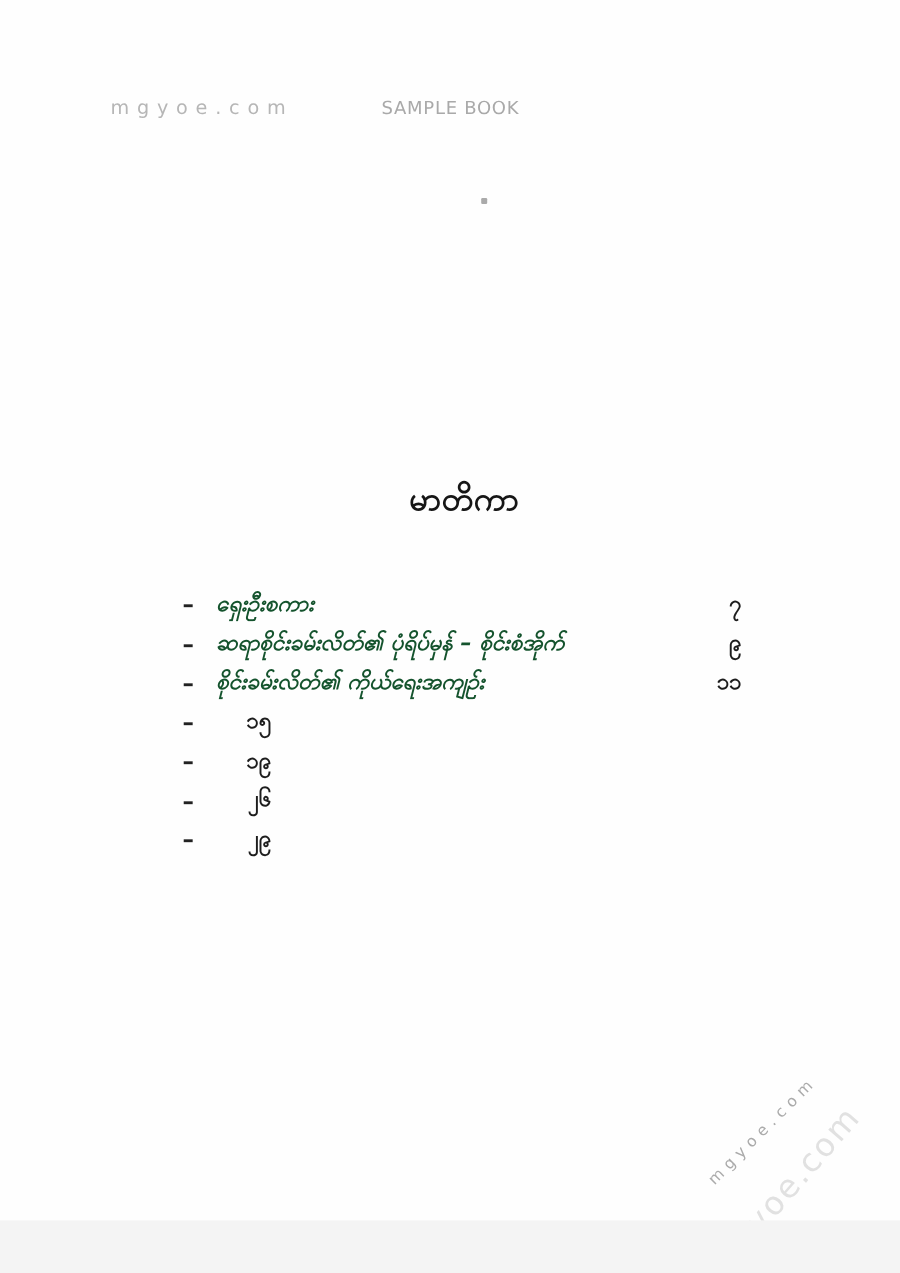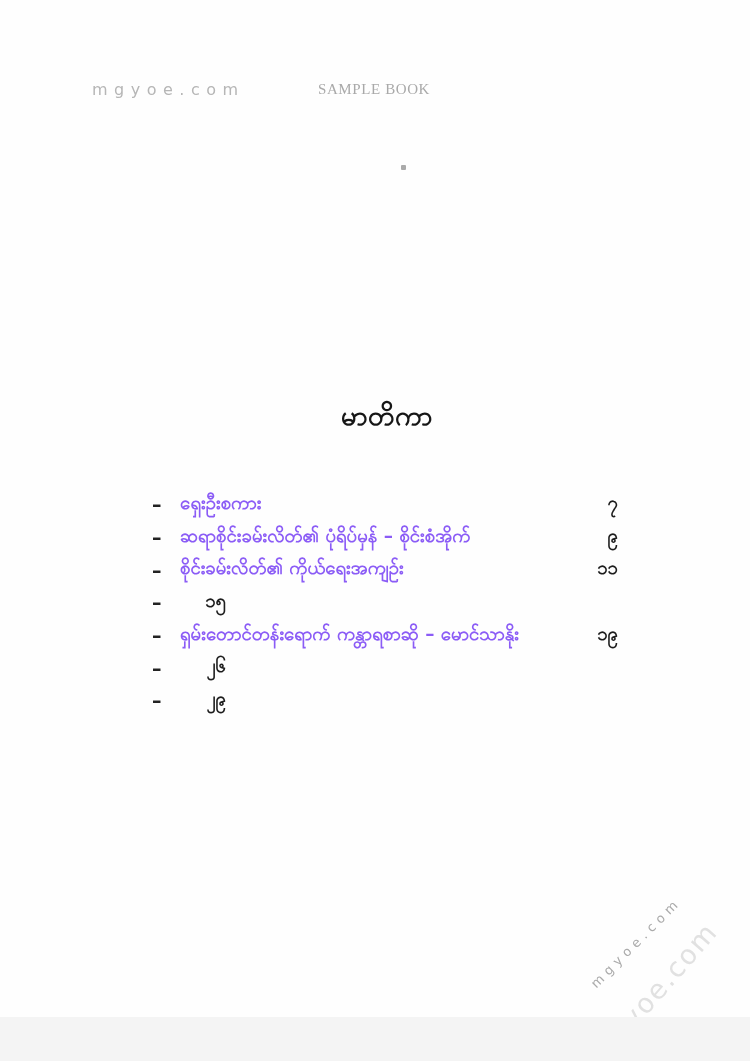--- a/index.html
+++ b/index.html
@@ -20,21 +20,20 @@
     position:absolute;left:92px;top:80px;
     font-size:16px;letter-spacing:6.5px;
     color:#b6b6b6;font-weight:400;
     white-space:nowrap;
   }
   .wm-sample{
     position:absolute;left:318px;top:81px;
     font-size:15px;letter-spacing:0.6px;
     color:#a9a9a9;font-weight:400;
     white-space:nowrap;
-    font-family:Liberation Serif, serif;
   }
   
   .speck{
     position:absolute;left:401px;top:165px;
     width:5px;height:5px;background:#8d8d8d;
     opacity:.75;border-radius:1px;
   }
   
   .doc-title{
     position:absolute;left:0;top:398px;width:750px;
@@ -53,22 +52,22 @@
     height:32.7px;
     color:#1d1d1d;
   }
   .toc-bullet{
     width:28px;flex:0 0 28px;
     font-size:19px;font-weight:700;color:#222;
   }
   .toc-label{
     flex:1 1 auto;
     font-size:18.5px;font-weight:600;
-    color:#8b5cf6;
-    white-space:nowrap;overflow:hidden;
+    color:#14532d;
+    white-space:nowrap;overflow:hidden;font-style:italic;
   }
   .toc-page{
     flex:0 0 46px;width:46px;text-align:right;
     font-size:18.5px;font-weight:600;color:#1d1d1d;
   }
   
   .wm-diag-small{
     position:absolute;left:593px;top:978px;
     font-size:13px;letter-spacing:5px;
     color:#ababab;white-space:nowrap;
@@ -112,21 +111,20 @@
       <span class="toc-bullet">–</span>
       <span class="toc-label">စိုင်းခမ်းလိတ်၏ ကိုယ်ရေးအကျဉ်း</span>
       <span class="toc-page">၁၁</span>
     </div>
       <div class="toc-row">
       <span class="toc-bullet">–</span>
       <span class="toc-page">၁၅</span>
     </div>
       <div class="toc-row">
       <span class="toc-bullet">–</span>
-      <span class="toc-label">ရှမ်းတောင်တန်းရောက် ကန္တာရစာဆို – မောင်သာနိုး</span>
       <span class="toc-page">၁၉</span>
     </div>
       <div class="toc-row">
       <span class="toc-bullet">–</span>
       <span class="toc-page">၂၆</span>
     </div>
       <div class="toc-row">
       <span class="toc-bullet">–</span>
       <span class="toc-page">၂၉</span>
     </div>

